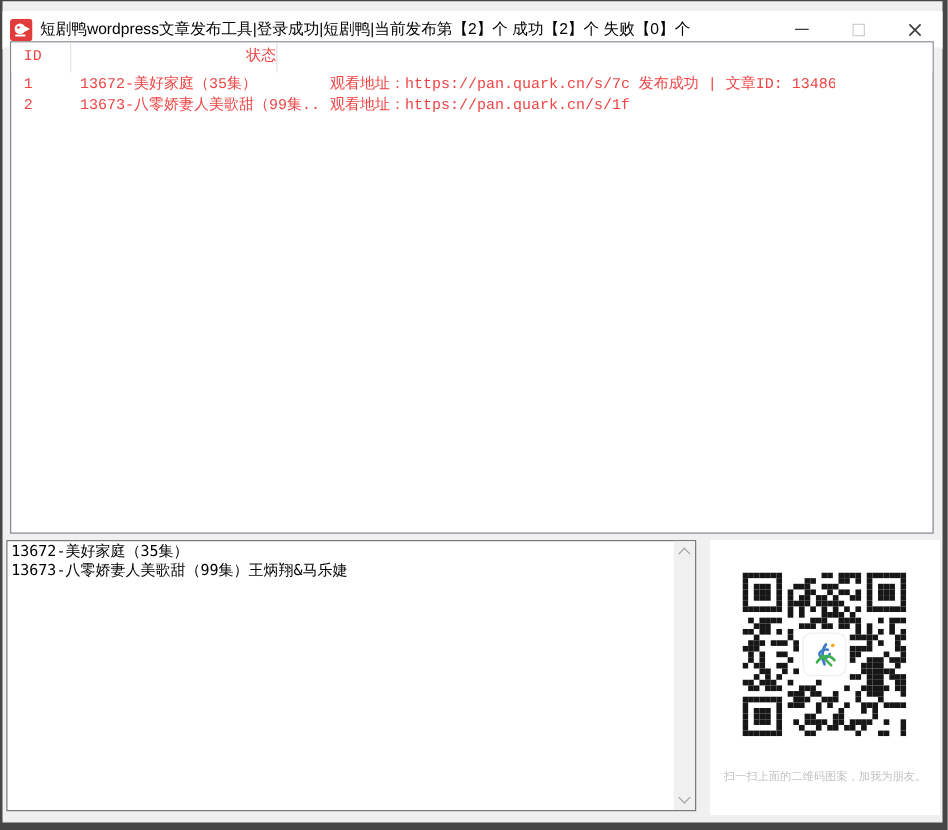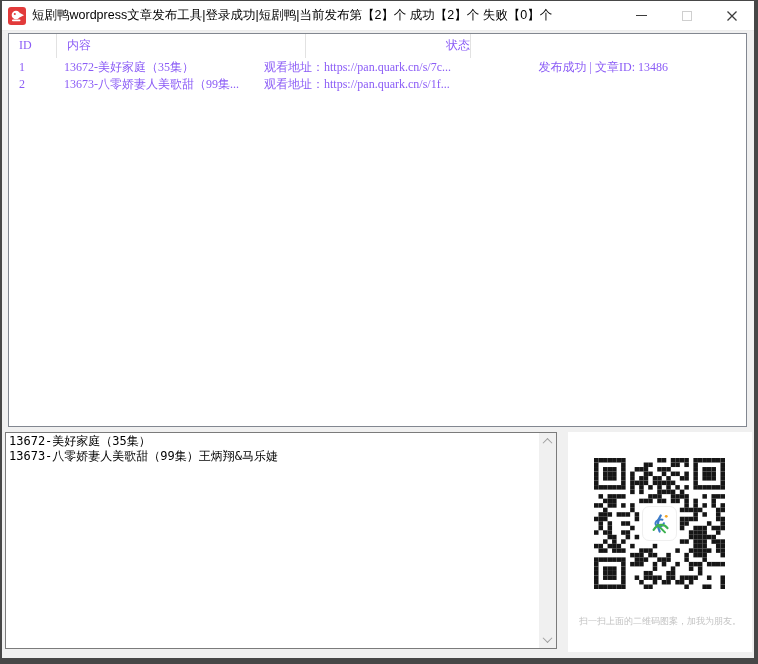--- a/index.html
+++ b/index.html
@@ -8,42 +8,42 @@
 
   .window {
     position: relative; width: 758px; height: 664px;
     background: #f0f0f0;
     border-style: solid; border-color: #474747;
     border-width: 1px 4px 6px 2px;
   }
 
   
   .titlebar {
-    position: absolute; left: 0; top: 0; right: 0; height: 30px;
+    position: absolute; left: 0; top: 8px; right: 0; height: 30px;
     background: #ffffff; display: flex; align-items: center;
     border-bottom: 1px solid #ececec;
   }
   .app-icon { width: 18px; height: 18px; margin-left: 6px; flex: 0 0 auto; }
   .title-text {
     margin-left: 6px; font-size: 12.5px; color: #000;
     white-space: nowrap; overflow: hidden; flex: 1 1 auto;
   }
   .win-btns { display: flex; height: 30px; flex: 0 0 auto; }
   .win-btn {
     width: 45px; height: 30px; display: flex;
     align-items: center; justify-content: center; cursor: default;
   }
   .glyph-min { width: 11px; height: 0; border-top: 1.4px solid #3c3c3c; }
   .glyph-max { width: 10px; height: 10px; border: 1.2px solid #cfcfcf; }
 
   
   .listview {
     position: absolute; left: 6px; top: 32px; width: 739px; height: 394px;
     background: #ffffff; border: 1px solid #828790;
-    font-family: Liberation Serif, serif; font-size: 12px; color: #8b5cf6;
+    font-family: Liberation Mono, monospace; font-size: 12px; color: #ef4444;
     overflow: hidden;
   }
   .lv-header { display: flex; height: 24px; background: #ffffff; }
   .hcell {
     border-right: 1px solid #e2e2e2; height: 24px; line-height: 23px;
     white-space: nowrap; overflow: hidden;
   }
   .lv-row { display: flex; height: 17px; line-height: 17px; }
   .cell { white-space: nowrap; overflow: hidden; flex: 0 0 auto; }
   .c0 { width: 48px;  padding-left: 10px; }
@@ -125,21 +125,20 @@
         <svg width="12" height="12" viewBox="0 0 12 12">
           <path d="M1.5 1.5 L10.5 10.5 M10.5 1.5 L1.5 10.5" stroke="#3c3c3c" stroke-width="1.3" fill="none"></path>
         </svg>
       </div>
     </div>
   </div>
 
   <div class="listview">
     <div class="lv-header">
       <div class="cell hcell c0">ID</div>
-      <div class="cell hcell c2">内容</div>
       <div class="cell hcell c3">状态</div>
       <div class="cell hcell cfill"></div>
     </div>
     <div class="lv-body">
       <div class="lv-row">
         <div class="cell c0">1</div>
         <div class="cell c1">13672-美好家庭（35集）</div>
         <div class="cell c2">观看地址：https://pan.quark.cn/s/7c...</div>
         <div class="cell c3">发布成功 | 文章ID: 13486</div>
       </div>

